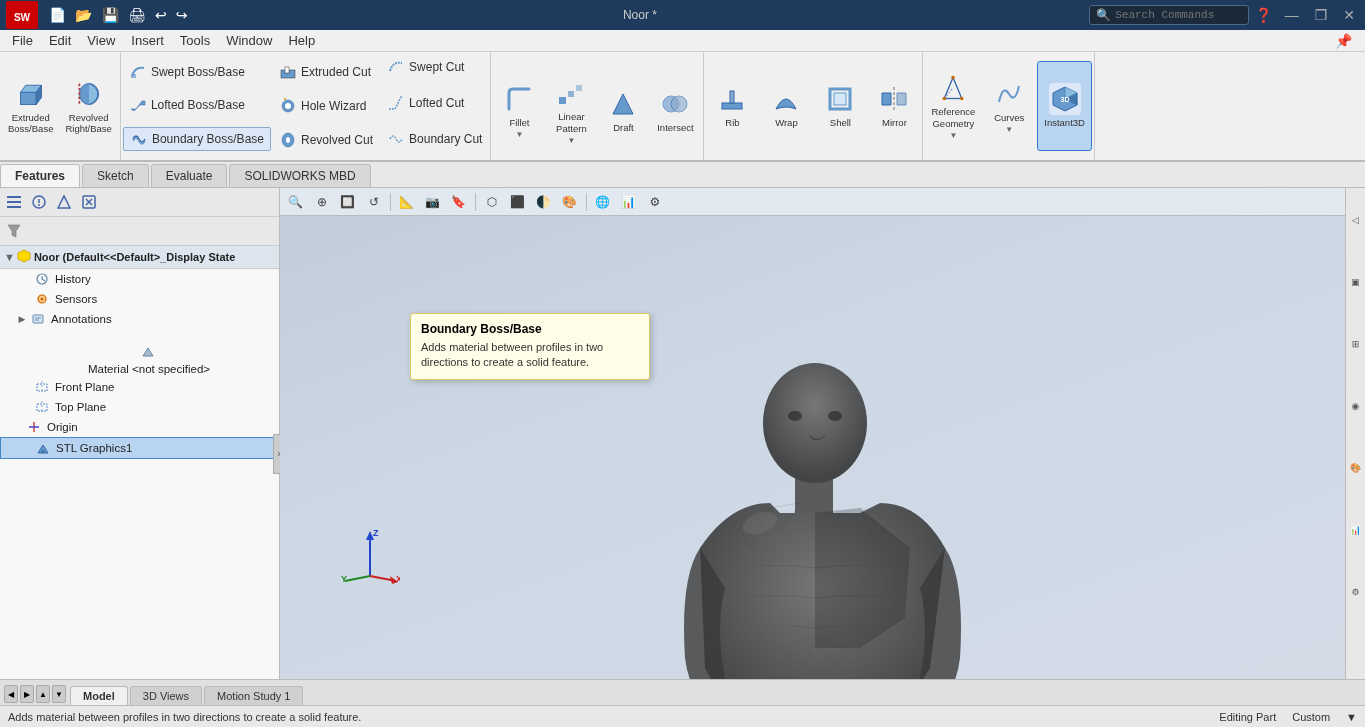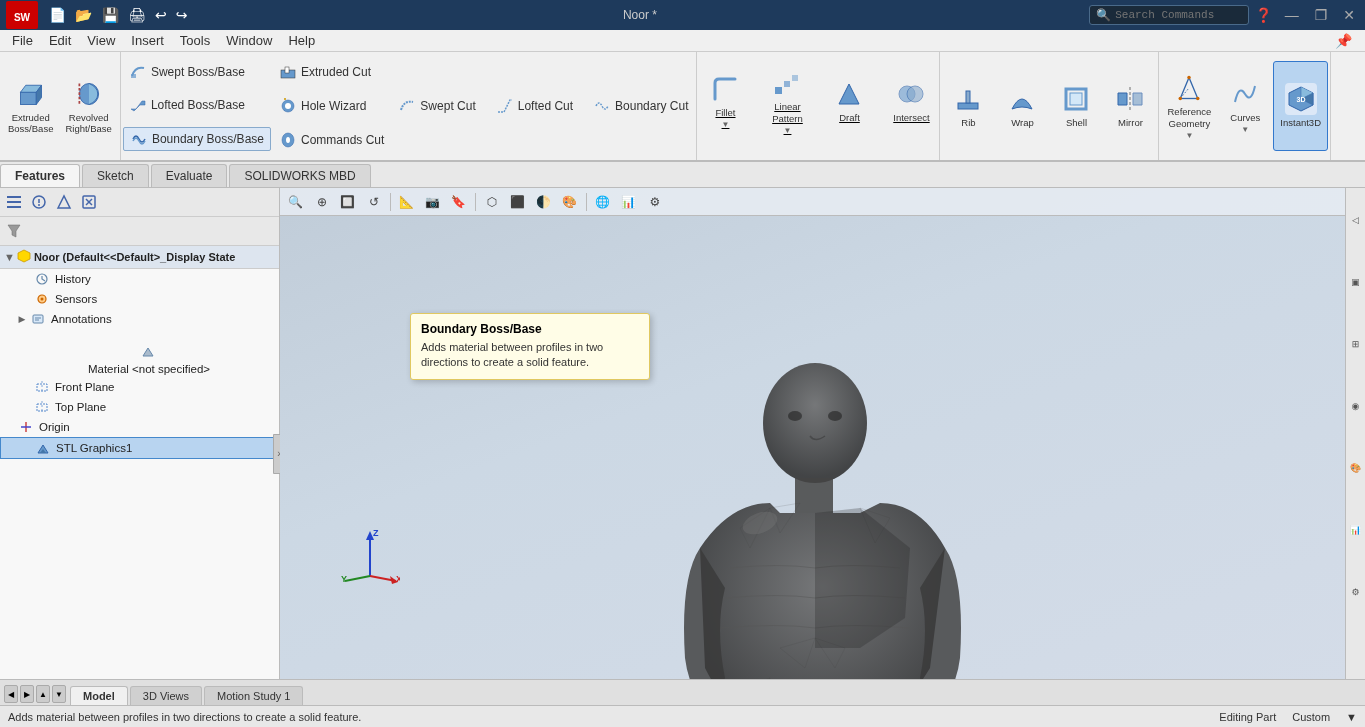--- a/index.html
+++ b/index.html
@@ -404,25 +404,25 @@
         </div>
         <span>Hole Wizard</span>
       </div>
       <div class="ribbon-btn-small">
         <div class="ribbon-icon-small">
           <svg width="16" height="16" viewBox="0 0 16 16">
               <ellipse cx="8" cy="8" rx="6" ry="7" fill="#6699cc" stroke="#3366aa" stroke-width="0.5"></ellipse>
               <ellipse cx="8" cy="8" rx="2" ry="3" fill="white"></ellipse>
             </svg>
         </div>
-        <span>Commands Cut</span>
-      </div>
-    </div>
-
-    <div style="display:flex;gap:8px;justify-content:flex-start;">
+        <span>Revolved Cut</span>
+      </div>
+    </div>
+
+    <div style="display:flex;flex-direction:column;gap:14px;justify-content:flex-start;">
       <div class="ribbon-btn-small">
         <div class="ribbon-icon-small">
           <svg width="16" height="16" viewBox="0 0 16 16">
               <path d="M2,12 Q5,2 14,4" stroke="#6699cc" stroke-width="2" fill="none" stroke-dasharray="2,1"></path>
             </svg>
         </div>
         <span>Swept Cut</span>
       </div>
       <div class="ribbon-btn-small">
         <div class="ribbon-icon-small">
@@ -436,21 +436,21 @@
         <div class="ribbon-icon-small">
           <svg width="16" height="16" viewBox="0 0 16 16">
               <path d="M2,8 Q5,2 8,8 Q11,14 14,8" stroke="#6699cc" stroke-width="1.5" fill="none" stroke-dasharray="2,1"></path>
             </svg>
         </div>
         <span>Boundary Cut</span>
       </div>
     </div>
   </div>
 
-  <div style="display:flex;align-items:flex-start;padding:4px 2px;border-right:1px solid #ccc;gap:10px;text-decoration:underline;">
+  <div style="display:flex;align-items:flex-end;padding:4px 2px;border-right:1px solid #ccc;gap:0;">
     <div class="ribbon-btn" style="min-height:90px;justify-content:center;">
       <div class="ribbon-icon">
         <svg width="28" height="28" viewBox="0 0 28 28">
           <path d="M4,24 L4,8 Q4,4 8,4 L24,4" stroke="#6699cc" stroke-width="3" fill="none" stroke-linecap="round"></path>
         </svg>
       </div>
       <div class="ribbon-label">Fillet</div>
       <div style="font-size:8px;color:#666;">▼</div>
     </div>
     <div class="ribbon-btn" style="min-height:90px;justify-content:center;">
@@ -682,21 +682,21 @@
         <span class="tree-icon">
           <svg width="14" height="14" viewBox="0 0 14 14">
               <rect x="2" y="4" width="10" height="7" fill="none" stroke="#5588cc" stroke-width="1" stroke-dasharray="2,1"></rect>
               <line x1="7" y1="1" x2="7" y2="13" stroke="#5588cc" stroke-width="0.7" stroke-dasharray="2,2"></line>
             </svg>
         </span>
         <span style="margin-left:3px;">Top Plane</span>
       </div>
 
 
-      <div class="tree-item" style="padding-left:4px;">
+      <div class="tree-item" style="padding-left:12px;">
         <span class="tree-expander"></span>
         <span class="tree-icon">
           <svg width="14" height="14" viewBox="0 0 14 14">
               <line x1="7" y1="2" x2="7" y2="12" stroke="#cc4444" stroke-width="1.5"></line>
               <line x1="2" y1="7" x2="12" y2="7" stroke="#4444cc" stroke-width="1.5"></line>
             </svg>
         </span>
         <span style="margin-left:3px;">Origin</span>
       </div>
 

